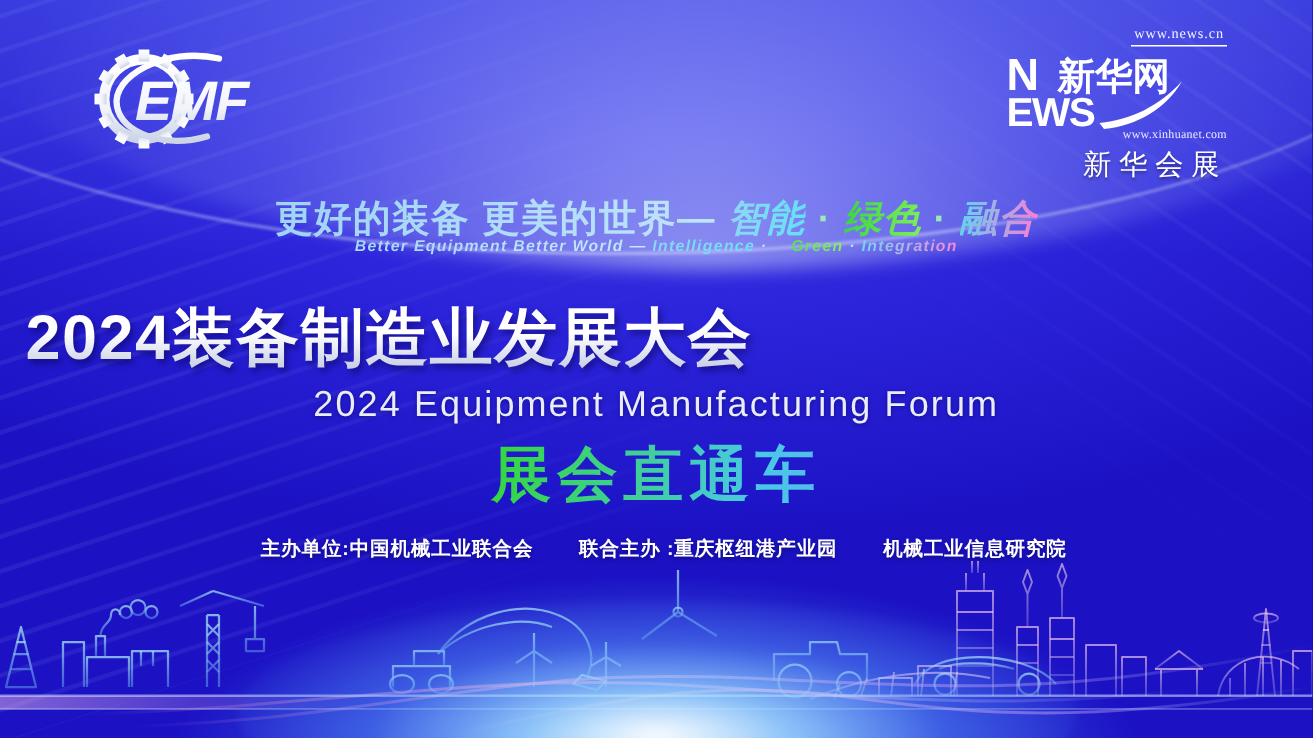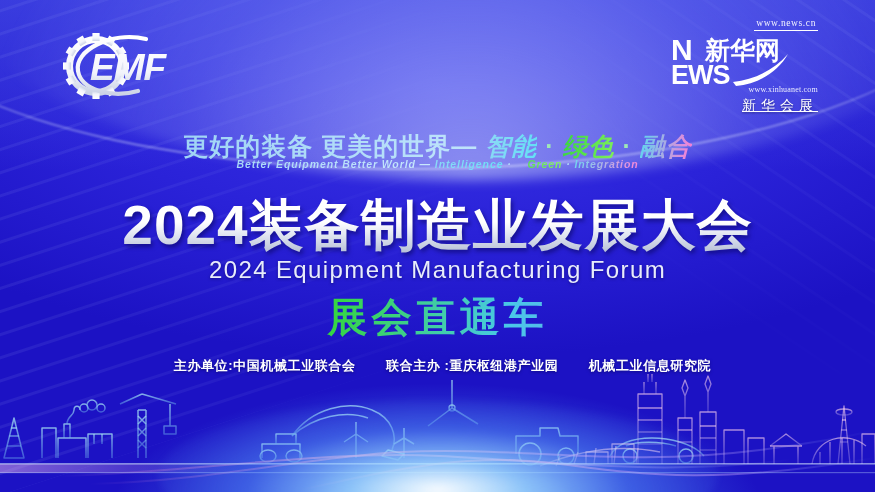--- a/index.html
+++ b/index.html
@@ -61,22 +61,22 @@
   
   .emf-logo{ position:absolute; left:58px; top:27px; width:122px; height:78px; }
   .xinhua{ position:absolute; left:668px; top:18px; width:150px; height:96px;
            display:flex; flex-direction:column; align-items:flex-end; }
   .xh-url-top{ font-size:9.5px; color:#f2f3ff; letter-spacing:.6px;
                border-bottom:1.6px solid #fff; padding:0 2px 1px; line-height:11px;
                font-family:"Liberation Serif","DejaVu Serif",serif; }
   .xh-mid{ position:relative; width:148px; height:56px; margin-top:1px; }
   .xh-url-bot{ font-size:8px; color:#e9ebff; letter-spacing:.2px; line-height:9px;
                font-family:"Liberation Serif","DejaVu Serif",serif; margin-top:-3px;}
-  .xh-cn{ font-size:14px; color:#fff; letter-spacing:5px; margin-top:3px; font-weight:400;
-          text-shadow:0 1px 2px rgba(0,0,20,.4);text-decoration:underline; }
+  .xh-cn{ font-size:19px; color:#fff; letter-spacing:5px; margin-top:3px; font-weight:400;
+          text-shadow:0 1px 2px rgba(0,0,20,.4); }
 
   
   .tagline{
     position:absolute; left:0; top:131px; width:100%; text-align:center;
     font-size:25px; font-weight:700; letter-spacing:1px; line-height:30px;
     white-space:nowrap;
   }
   .tagline .seg{ background-clip:text; -webkit-background-clip:text; color:transparent; }
   .tg-a{ background-image:linear-gradient(100deg,#9fd4f5,#bfe4fb); }
   .tg-b{ background-image:linear-gradient(100deg,#8fd8f6,#62e0f5); font-style:italic; }
@@ -90,26 +90,27 @@
     white-space:nowrap; line-height:13px;
   }
   .tagline-en .seg{ background-clip:text; -webkit-background-clip:text; color:transparent; }
   .en-a{ background-image:linear-gradient(100deg,#a8d8f7,#c8e8fd); }
   .en-b{ background-image:linear-gradient(100deg,#8ad8f6,#6ae2f6); }
   .en-c{ background-image:linear-gradient(100deg,#49d94f,#86f066);padding-left:12px; }
   .en-d{ background-image:linear-gradient(100deg,#6fd8ef,#ff85d8); }
 
   
   .main-title{
-    position:absolute; left:0; top:188px; width:100%; text-align:center;
-    font-size:55px; font-weight:700; letter-spacing:1px; line-height:74px;
+    position:absolute; left:0; top:188px; width:100%; text-align:left;
+    font-size:42px; font-weight:700; letter-spacing:1px; line-height:74px;
     white-space:nowrap;
     background-image:linear-gradient(to bottom,#ffffff 0%,#ffffff 46%,#e3e7f2 62%,#b9c2d8 86%,#aab4cc 100%);
     background-clip:text; -webkit-background-clip:text; color:transparent;
     filter:drop-shadow(2px 3px 2px rgba(8,4,90,.55));
+    padding-left:17px;
   }
   .main-title-en{
     position:absolute; left:0; top:256px; width:100%; text-align:center;
     font-size:24px; color:#e8ecfb; letter-spacing:1.4px; white-space:nowrap;
     text-shadow:0 1px 3px rgba(5,5,70,.5);
   }
 
   
   .zhantong{
     position:absolute; left:0; top:293px; width:100%; text-align:center;

